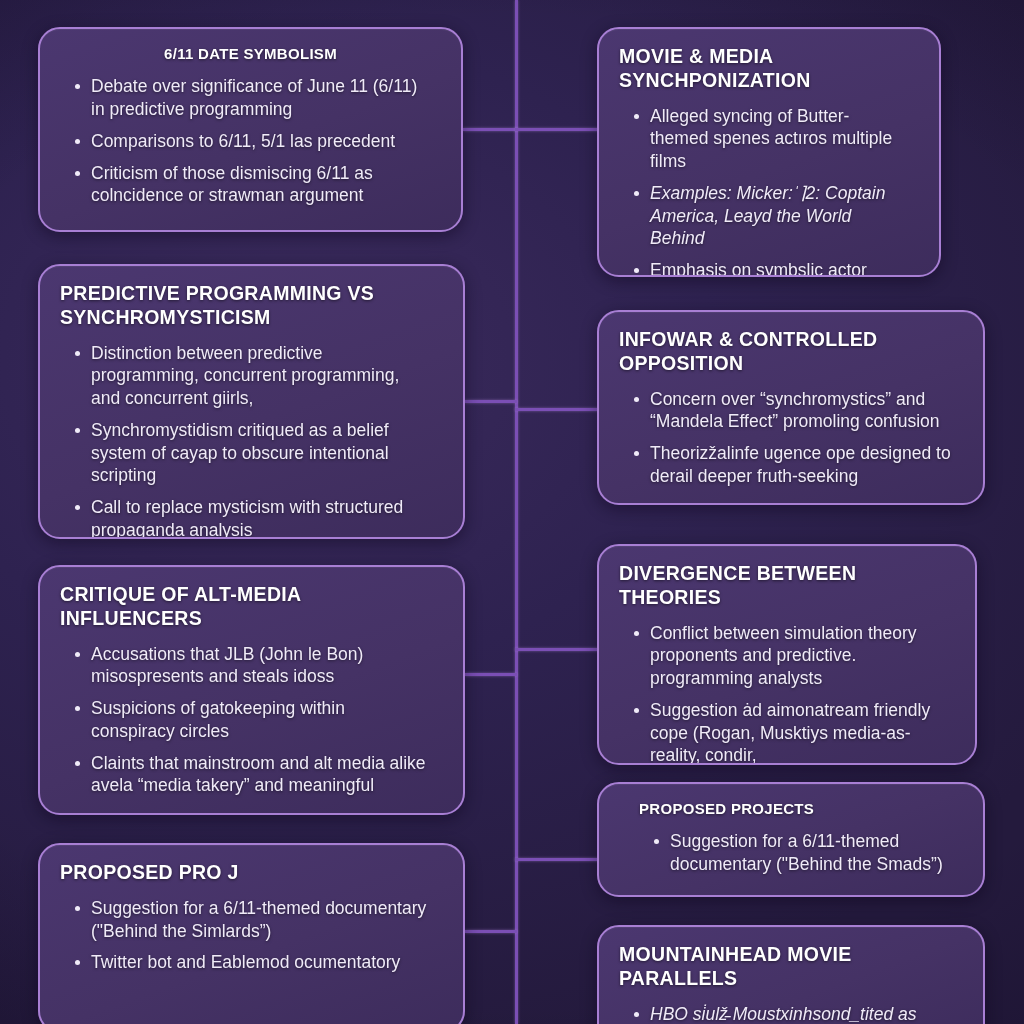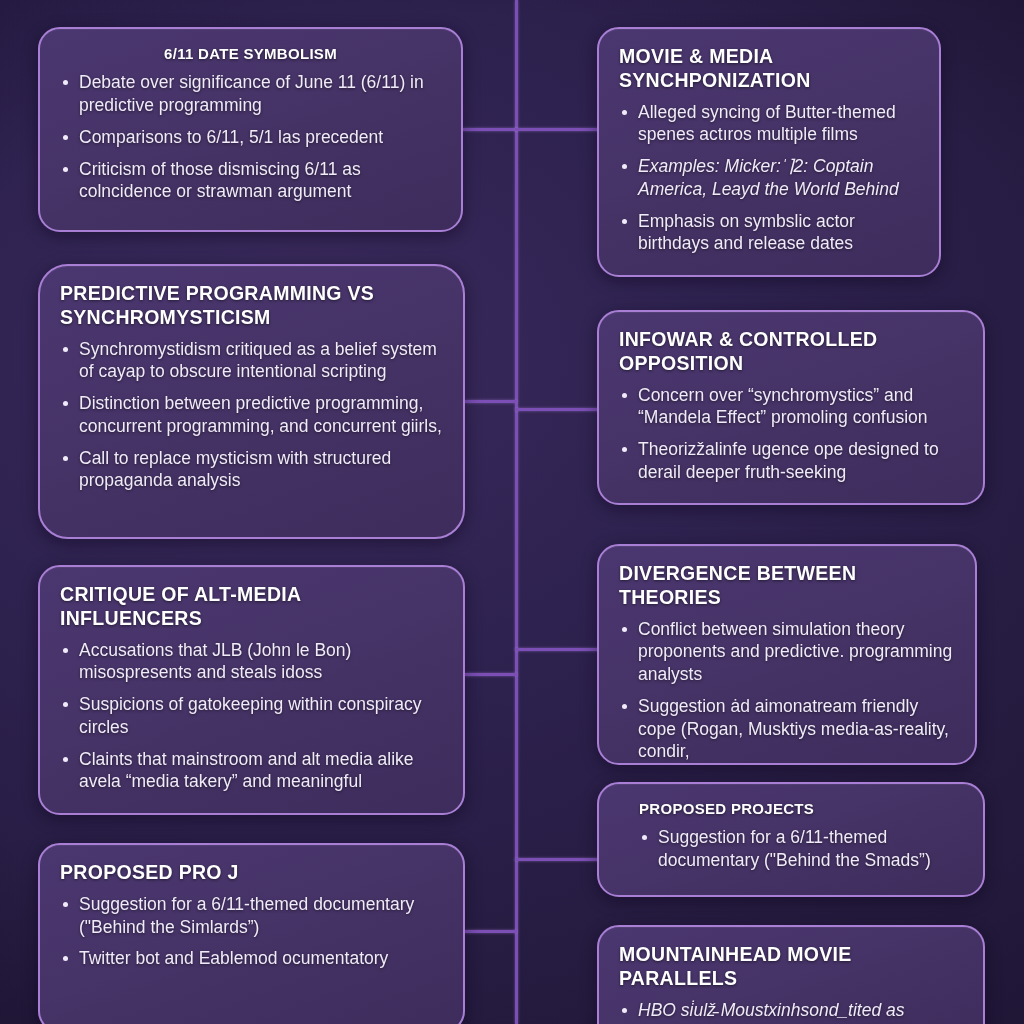--- a/index.html
+++ b/index.html
@@ -51,21 +51,21 @@
     font-weight: 700;
     font-size: 19.5px;
     letter-spacing: 0.3px;
     line-height: 1.22;
     text-shadow: 0 1px 3px rgba(0,0,0,0.55);
     margin: 0 0 8px 0;
   }
   .card.center .card-title { text-align: center; }
   ul.bullets {
     list-style: none;
-    margin: 0;
+    margin: 12px;
     padding: 0;
   }
   ul.bullets > li {
     position: relative;
     color: #f0ebf8;
     font-size: 17.5px;
     line-height: 1.30;
     margin: 0 0 9px 0;
     padding-left: 19px;
     text-shadow: 0 1px 3px rgba(0,0,0,0.5);
@@ -78,21 +78,21 @@
     top: 9px;
     width: 5px;
     height: 5px;
     border-radius: 50%;
     background: #f0ebf8;
   }
   li.italic { font-style: italic; }
 
   
   .l1 { left: 38px;  top: 27px;  width: 425px; height: 205px; }
-  .l2 { left: 38px;  top: 264px; width: 427px; height: 275px; border-radius: 30px; }
+  .l2 { left: 38px;  top: 264px; width: 427px; height: 275px; }
   .l3 { left: 38px;  top: 565px; width: 427px; height: 250px; }
   .l4 { left: 38px;  top: 843px; width: 427px; height: 190px; }
 
   
   .r1 { left: 597px; top: 27px;  width: 344px; height: 250px; }
   .r2 { left: 597px; top: 310px; width: 388px; height: 195px; }
   .r3 { left: 597px; top: 544px; width: 380px; height: 221px; }
   .r4 { left: 597px; top: 782px; width: 388px; height: 115px; padding-left: 40px; }
   .r5 { left: 597px; top: 925px; width: 388px; height: 125px; }
 
@@ -123,22 +123,22 @@
     <ul class="bullets">
       <li>Debate over significance of June 11 (6/11) in predictive programming</li>
       <li>Comparisons to 6/11, 5/1 las precedent</li>
       <li>Criticism of those dismiscing 6/11 as colncidence or strawman argument</li>
     </ul>
   </div>
 
   <div class="card l2">
     <div class="card-title">PREDICTIVE PROGRAMMING VS SYNCHROMYSTICISM</div>
     <ul class="bullets">
+      <li>Distinction between predictive programming, concurrent programming, and concurrent giirls,</li>
       <li>Synchromystidism critiqued as a belief system of cayap to obscure intentional scripting</li>
-      <li>Distinction between predictive programming, concurrent programming, and concurrent giirls,</li>
       <li>Call to replace mysticism with structured propaganda analysis</li>
     </ul>
   </div>
 
   <div class="card l3">
     <div class="card-title">CRITIQUE OF ALT-MEDIA INFLUENCERS</div>
     <ul class="bullets">
       <li>Accusations that JLB (John le Bon) misospresents and steals idoss</li>
       <li>Suspicions of gatokeeping within conspiracy circles</li>
       <li>Claints that mainstroom and alt media alike avela “media takery” and meaningful</li>

